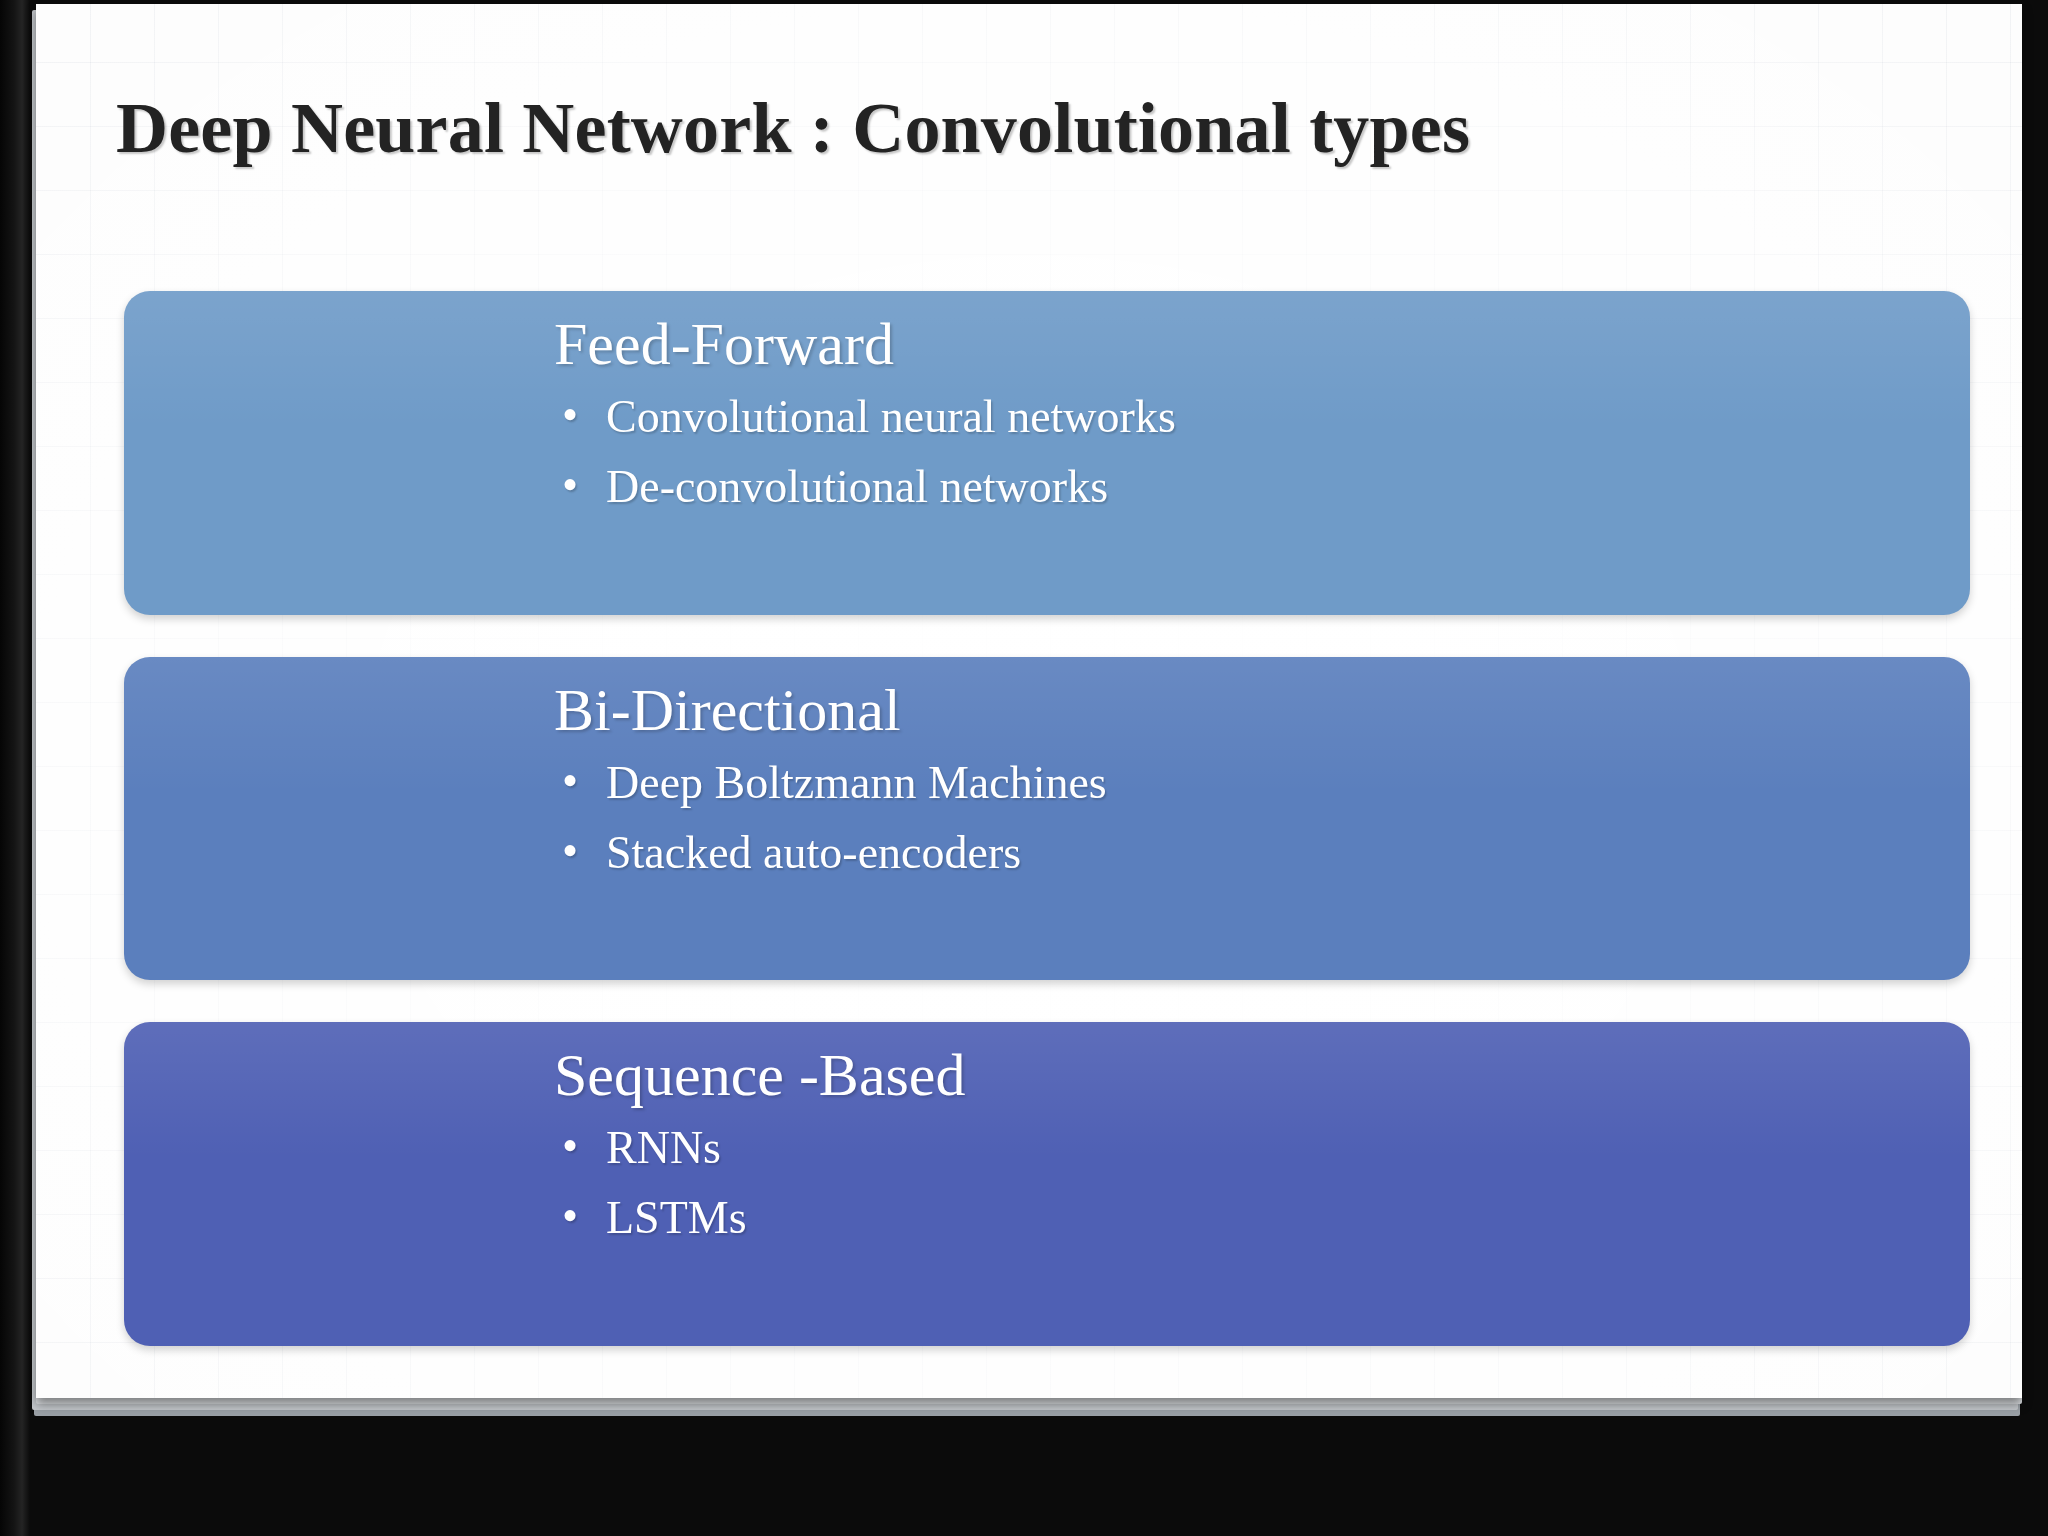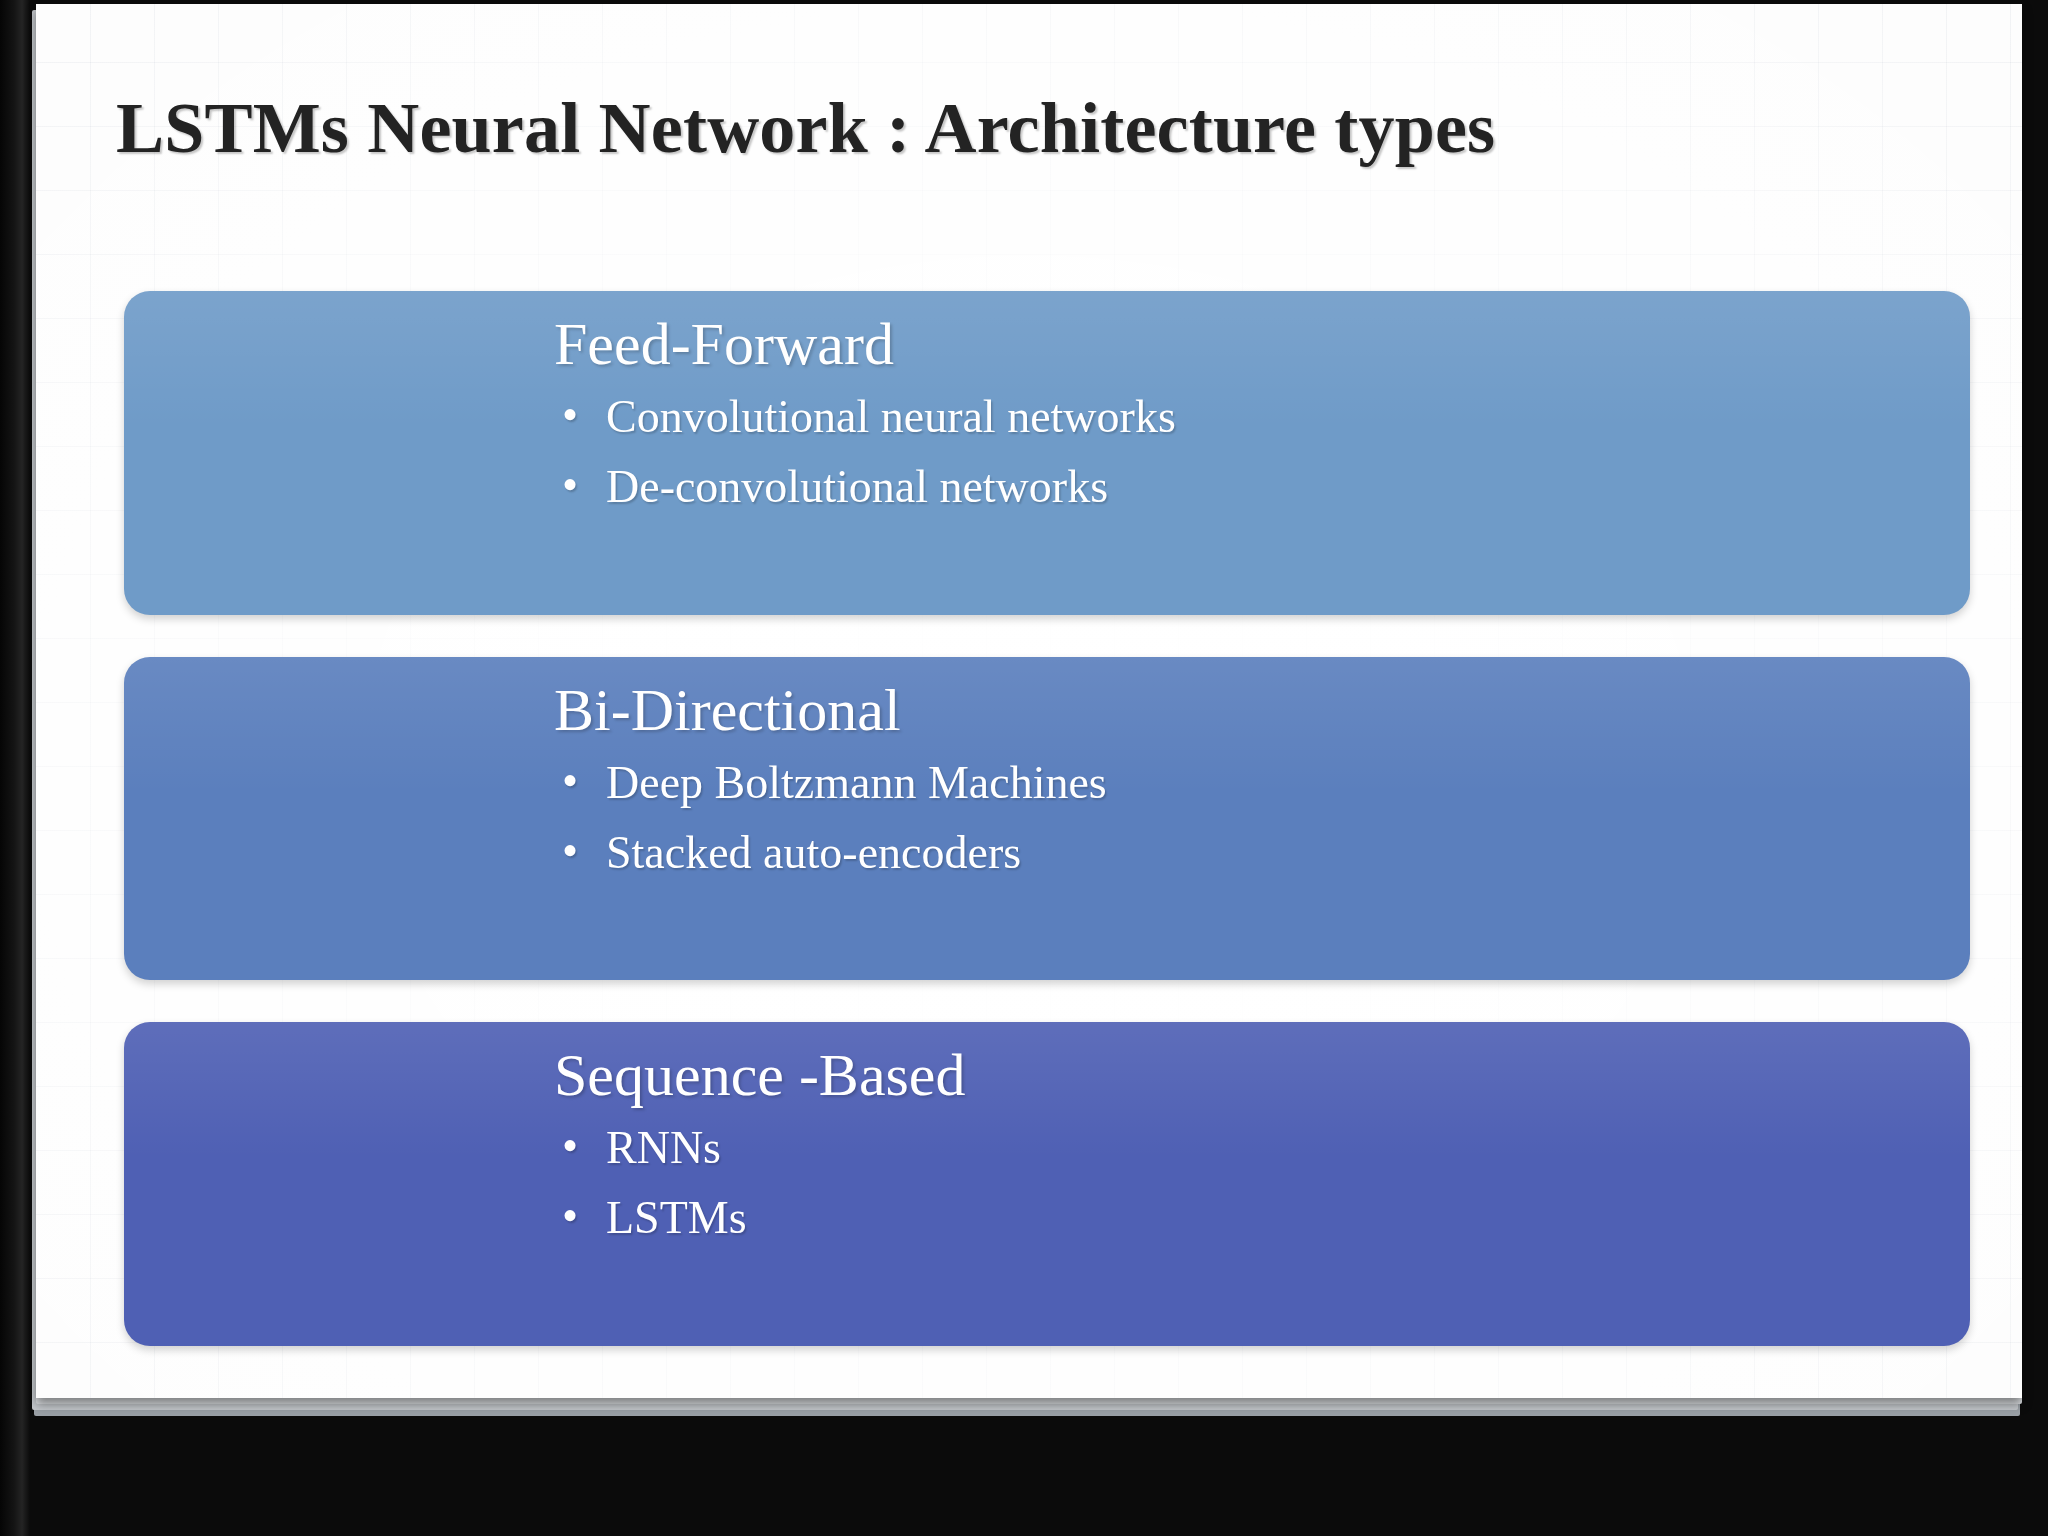--- a/index.html
+++ b/index.html
@@ -151,21 +151,21 @@
 
   <div class="paper-stack s1"></div>
   <div class="paper-stack s2"></div>
   <div class="paper-stack s3"></div>
 
   <div id="slide">
 
     <div id="grid-overlay"></div>
     <div id="grid-vignette"></div>
 
-    <h1 id="page-title">LSTMs Neural Network : Architecture types</h1>
+    <h1 id="page-title">Deep Neural Network : Convolutional types</h1>
 
     <div id="cards">
 
       <section class="card c1">
         <div class="card-heading">Feed-Forward</div>
         <ul class="bullets">
           <li>Convolutional neural networks</li>
           <li>De-convolutional networks</li>
         </ul>
       </section>

